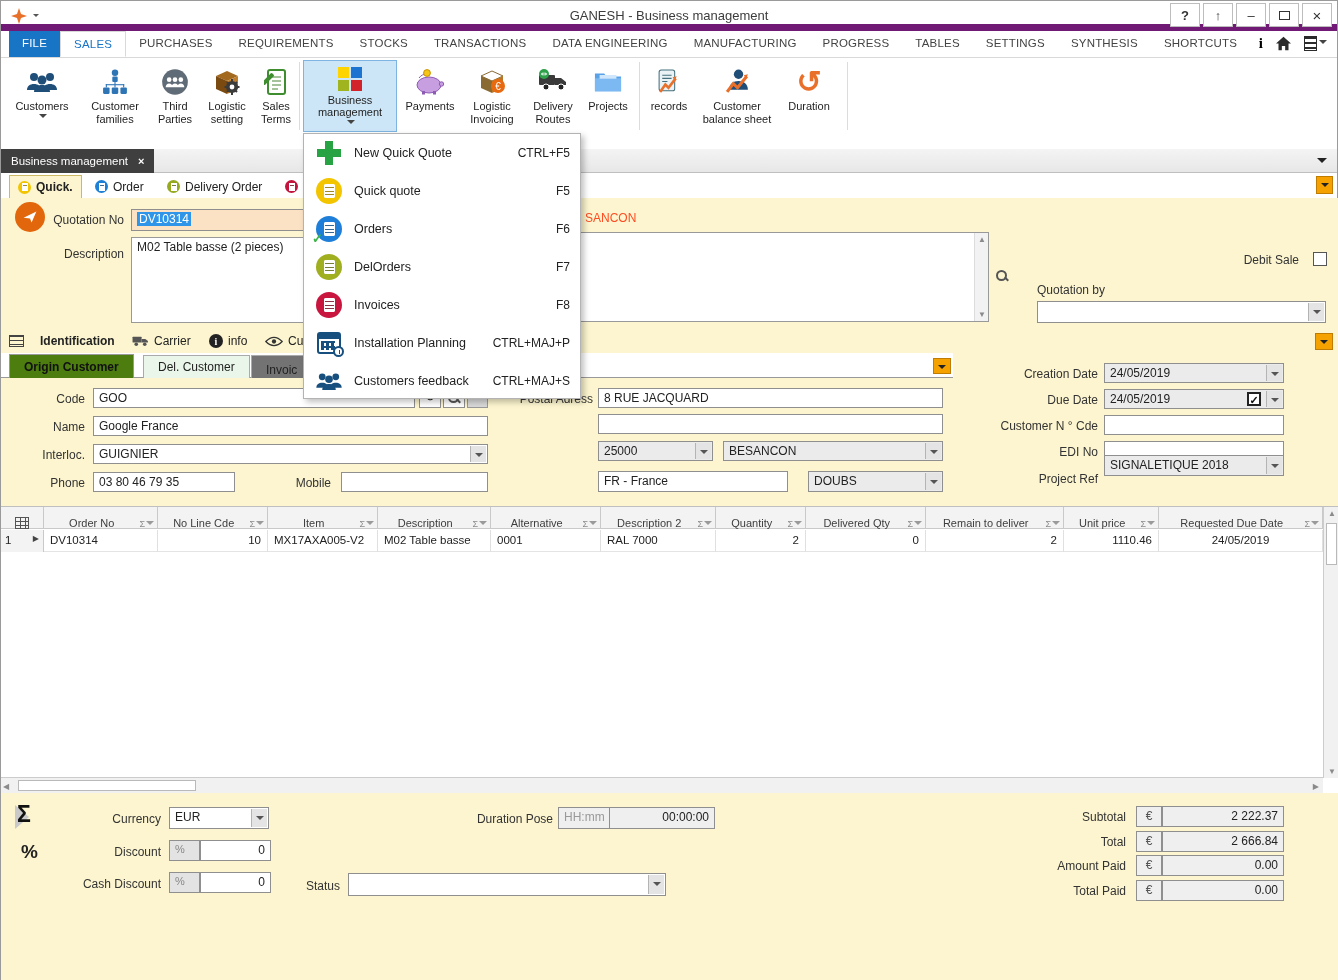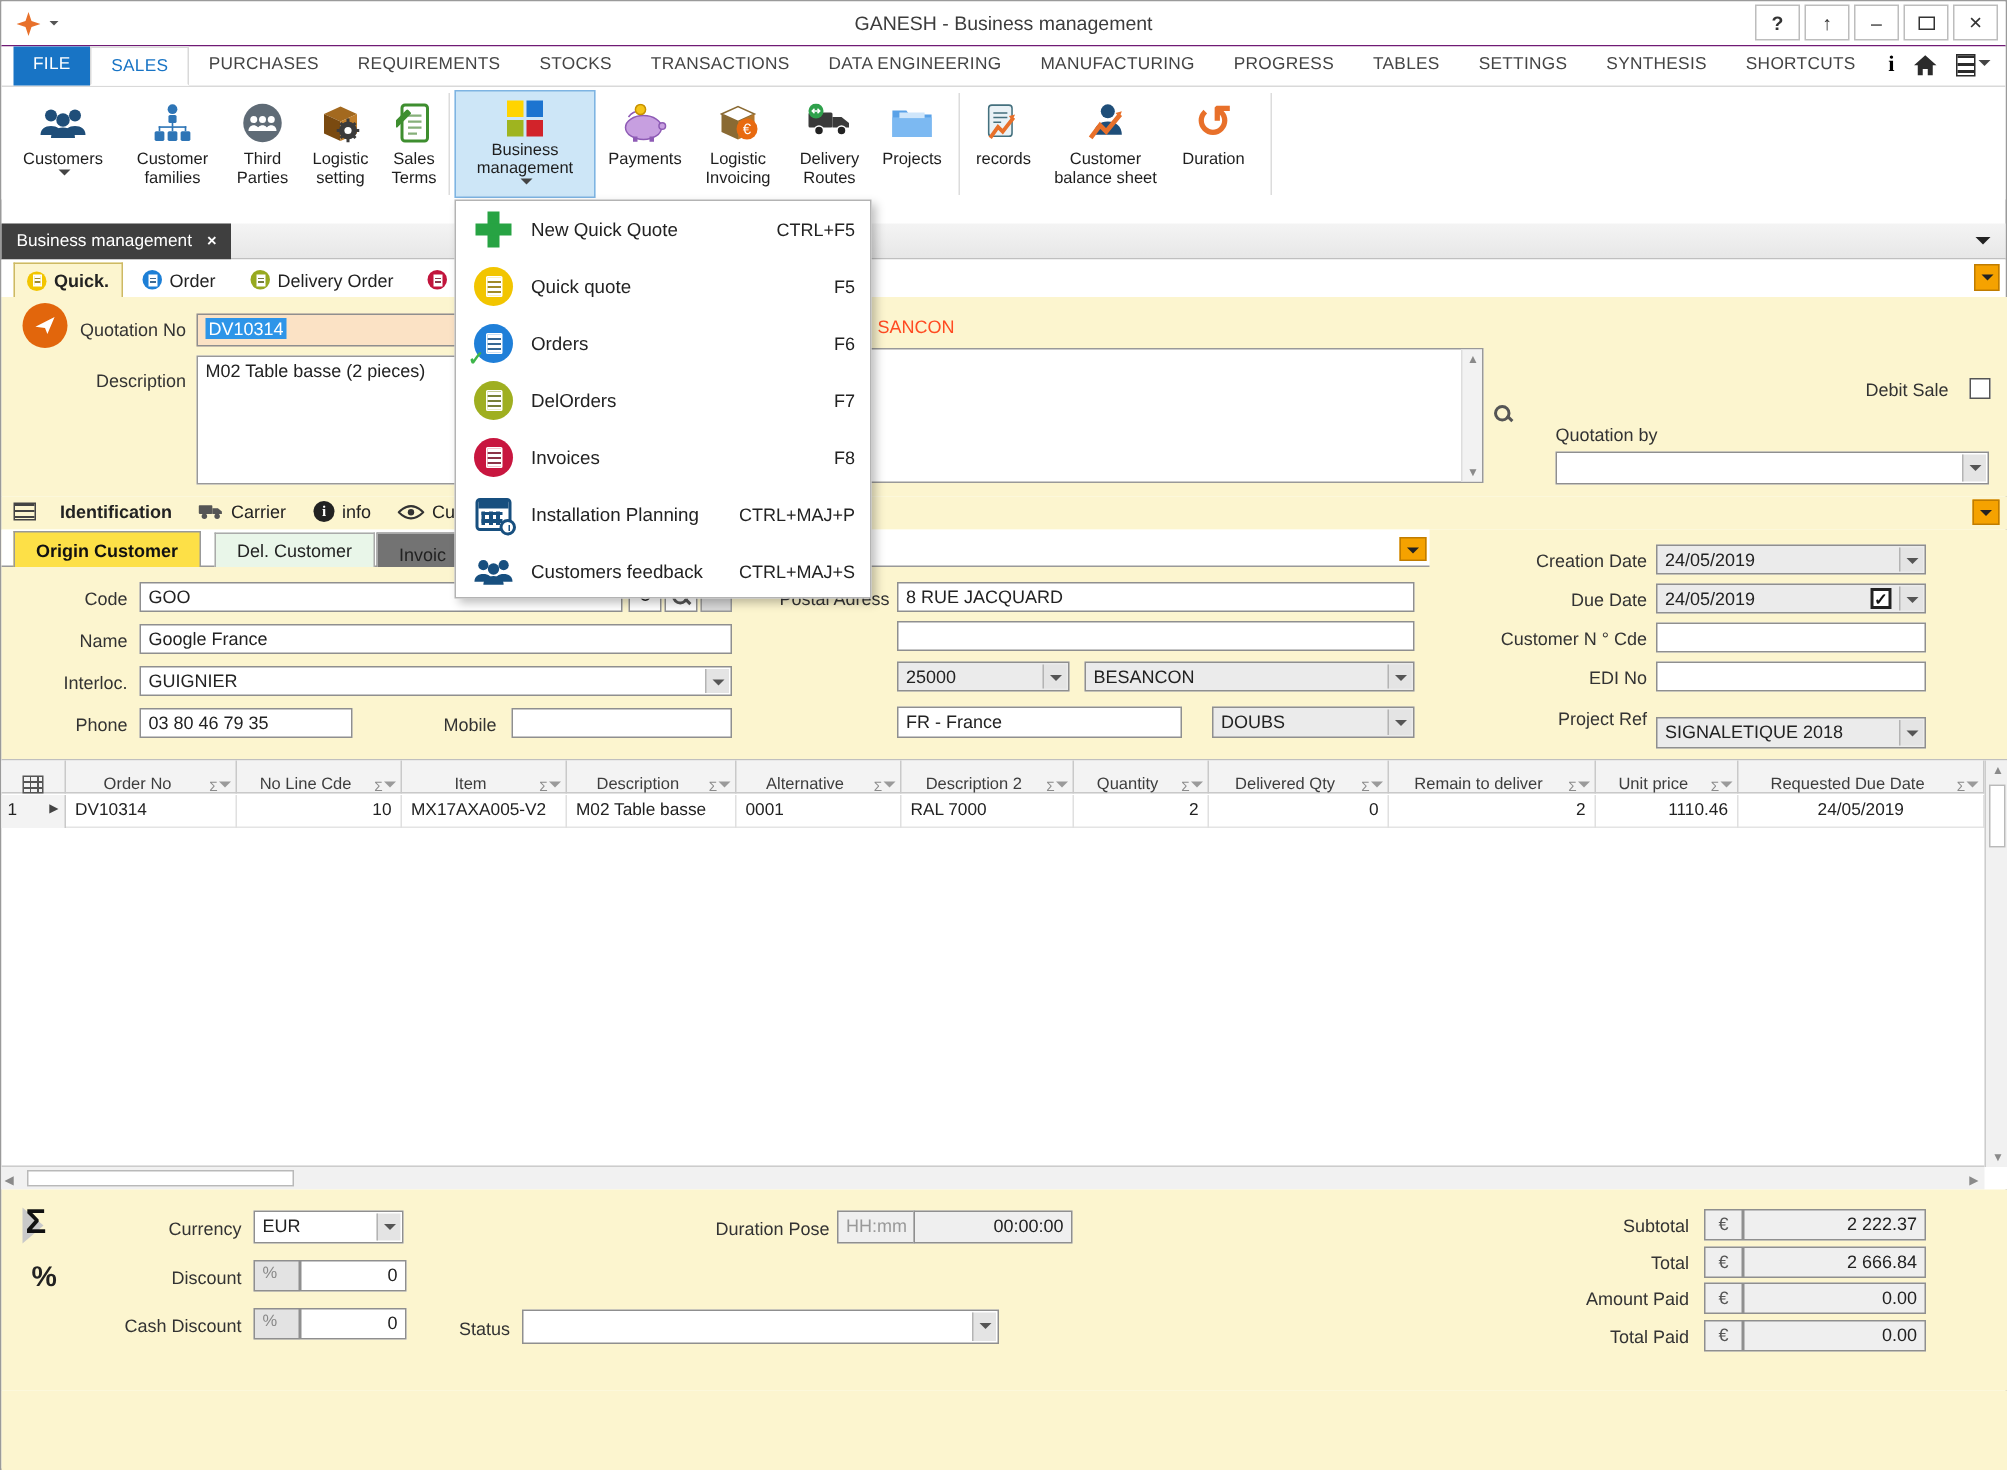--- a/index.html
+++ b/index.html
@@ -8,21 +8,21 @@
   .abs{position:absolute;}
   .lbl{position:absolute;font-size:12px;color:#333;white-space:nowrap;}
   .r{text-align:right;}
   .inp{position:absolute;background:#fff;border:1px solid #8f8f8f;font-size:12px;color:#222;padding:2px 5px;white-space:nowrap;overflow:hidden;}
   .gray{background:#ebebeb;}
   .combo .dd{position:absolute;right:1px;top:1px;bottom:1px;width:16px;background:#e4e4e4;border-left:1px solid #b4b4b4;}
   .combo .dd::after{content:"";position:absolute;left:4px;top:7px;border:4px solid transparent;border-top-color:#555;}
   .odd{position:absolute;background:#F5A200;border:1px solid #c07c00;}
   .odd::after{content:"";position:absolute;left:4px;top:6px;border:4px solid transparent;border-top-color:#222;}
   
-  #titlebar{position:absolute;left:0;top:0;width:100%;height:30px;background:#fff;border-bottom:1px solid #701a75;}
+  #titlebar{position:absolute;left:0;top:0;width:100%;height:30px;background:#fff;border-bottom:7px solid #701a75;}
   .winbtn{width:30px;height:24px;border:1px solid #bdbdbd;background:#fff;display:flex;align-items:center;justify-content:center;font-size:13px;color:#333;}
   
   #rtabs{position:absolute;left:0;top:30px;width:100%;height:27px;background:#fff;border-bottom:1px solid #d9d9d9;display:flex;align-items:stretch;}
   .rtab{font-size:11.5px;color:#444;padding:0 13px;line-height:25px;letter-spacing:.2px;}
   .rtab.file{background:#1874C5;color:#fff;margin-left:8px;}
   .rtab.active{color:#1874C5;background:#fff;border:1px solid #d9d9d9;border-bottom:1px solid #fff;}
   
   #rbody{position:absolute;left:0;top:57px;width:100%;height:75px;background:#fff;}
   .ritem{position:absolute;top:2px;height:72px;display:flex;flex-direction:column;align-items:center;padding-top:3px;font-size:11px;color:#1e1e1e;text-align:center;line-height:12.5px;}
   .ricon{height:37px;display:flex;align-items:center;justify-content:center;}
@@ -387,21 +387,21 @@
           <path d="M1 6q10-10 20 0q-10 10-20 0z" fill="none" stroke="#333" stroke-width="1.6"></path>
           <circle cx="11" cy="6" r="2.6" fill="#333"></circle>
         </svg>
       <span style="font-size:12px;color:#222">Cu</span>
     </div>
     <div class="odd" style="right:6px;top:2px;width:18px;height:17px"></div>
   </div>
 
   <div class="abs yellow" style="left:0;top:352px;width:1338px;height:25px">
     <div class="abs" style="left:0;top:0;width:952px;height:25px;background:#fff;border-bottom:1px solid #999"></div>
-    <div class="abs" style="left:8px;top:1px;height:24px;background:#fde047;border:1px solid #999;border-bottom:none;padding:0 14px;font-size:12px;font-weight:bold;color:#111;display:flex;align-items:center">
+    <div class="abs" style="left:8px;top:1px;height:24px;background:#4d7c0f;border:1px solid #999;border-bottom:none;padding:0 14px;font-size:12px;font-weight:bold;color:#111;display:flex;align-items:center">
         <span>Origin Customer</span>
       </div>
     <div class="abs" style="left:142px;top:2px;height:23px;background:#E9F6E9;border:1px solid #aaa;border-bottom:none;padding:0 14px;font-size:12px;color:#222;display:flex;align-items:center">
         <span>Del. Customer</span>
       </div>
     <div class="abs" style="left:250px;top:2px;height:28px;background:#737373;border:1px solid #aaa;border-bottom:none;padding:0 14px;font-size:12px;color:#222;display:flex;align-items:center">
         <span>Invoic</span>
       </div>
     <div class="odd" style="left:932px;top:5px;width:18px;height:16px"></div>
   </div>
@@ -434,21 +434,21 @@
 
     <div class="lbl r" style="left:977px;top:-11px;width:120px">Creation Date</div>
     <div class="inp combo gray" style="left:1103px;top:-15px;width:180px;height:20px"><span>24/05/2019</span><span class="dd"></span></div>
     <div class="lbl r" style="left:977px;top:15px;width:120px">Due Date</div>
     <div class="inp combo gray" style="left:1103px;top:11px;width:180px;height:20px"><span>24/05/2019</span><span class="chk" style="right:22px;left:auto;top:2px;border-width:2px;border-color:#222">✓</span><span class="dd"></span></div>
     <div class="lbl r" style="left:977px;top:41px;width:120px">Customer N ° Cde</div>
     <div class="inp" style="left:1103px;top:37px;width:180px;height:20px"><span></span></div>
     <div class="lbl r" style="left:977px;top:67px;width:120px">EDI No</div>
     <div class="inp" style="left:1103px;top:63px;width:180px;height:20px"><span></span></div>
     <div class="lbl r" style="left:977px;top:94px;width:120px">Project Ref</div>
-    <div class="inp combo gray" style="left:1103px;top:100px;width:180px;height:21px"><span>SIGNALETIQUE 2018</span><span class="dd"></span></div>
+    <div class="inp combo gray" style="left:1103px;top:77px;width:180px;height:21px"><span>SIGNALETIQUE 2018</span><span class="dd"></span></div>
   </div>
 
   <div class="abs" style="left:0;top:505px;width:1338px;height:287px;background:#fff;border-top:1px solid #bfbfbf">
 
     <div class="abs" style="left:0;top:0;width:1322px;height:22px;background:#f3f3f3;border-bottom:1px solid #c9c9c9">
       <div class="hc" style="left:0;width:43px;justify-content:center">
           <span style="display:block;width:14px;height:12px;border:1.5px solid #555;background:linear-gradient(#0000 0 3px,#555 3px 4px,#0000 4px 7px,#555 7px 8px,#0000 8px),linear-gradient(90deg,#0000 0 4px,#555 4px 5px,#0000 5px 9px,#555 9px 10px,#0000 10px)"></span>
         </div>
       <div class="hc" style="left:43px;width:114px">
           <span class="t">Order No</span>

